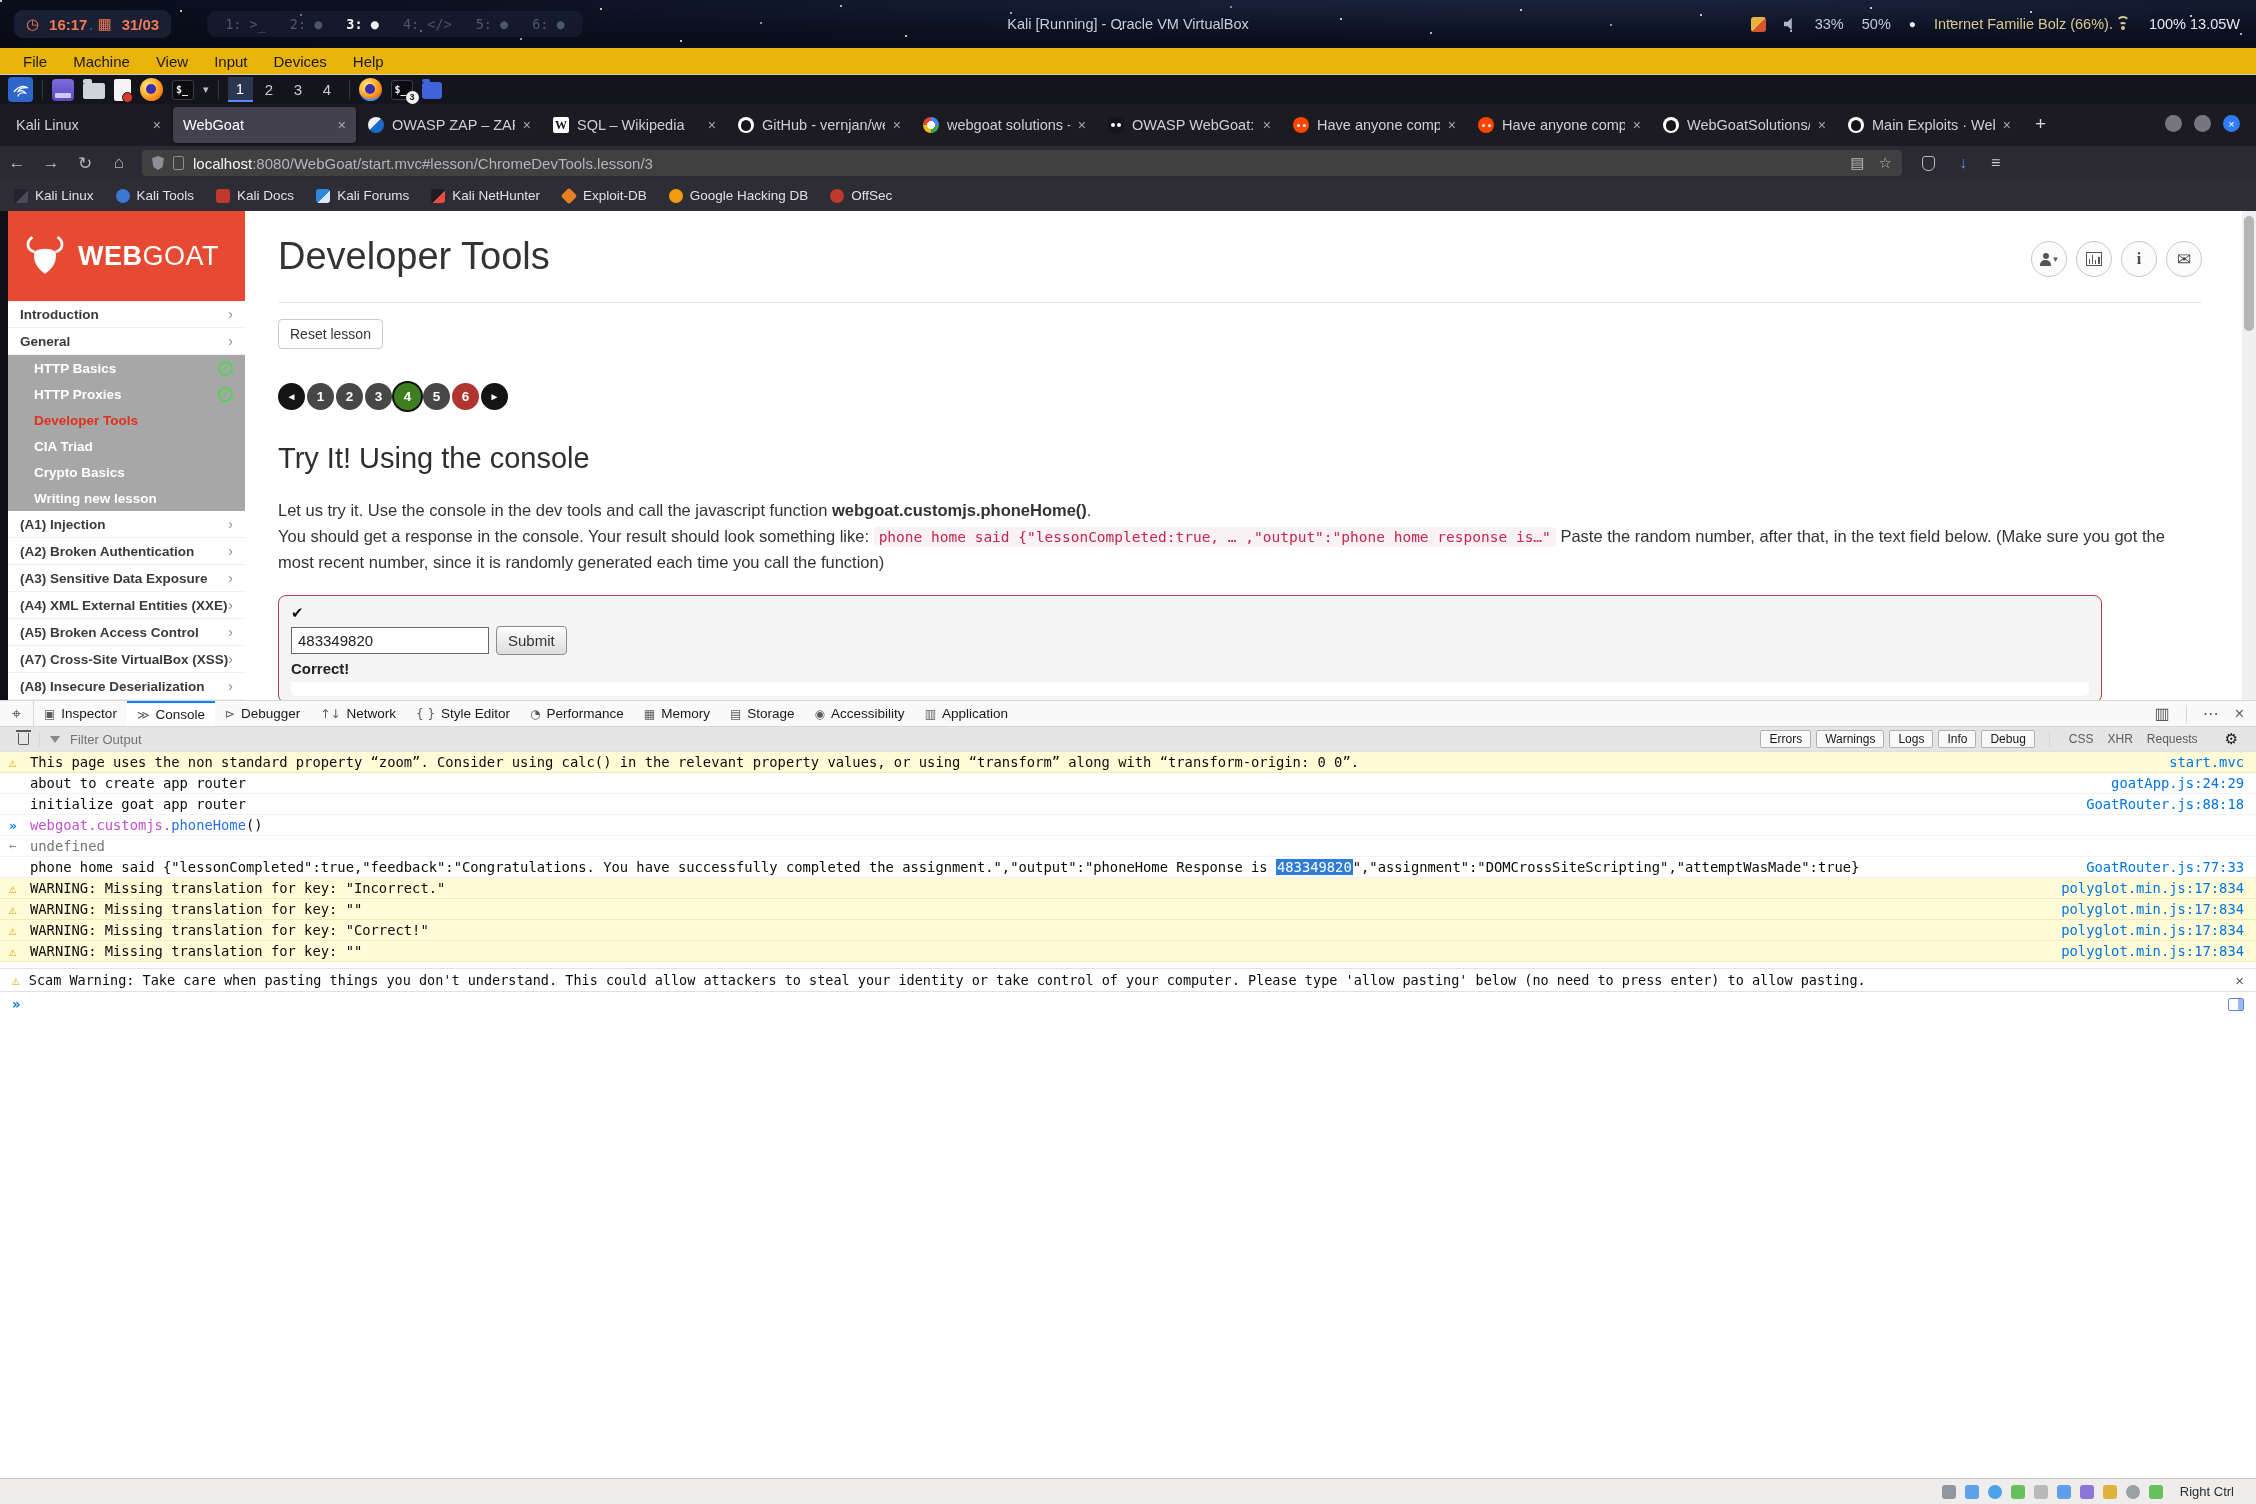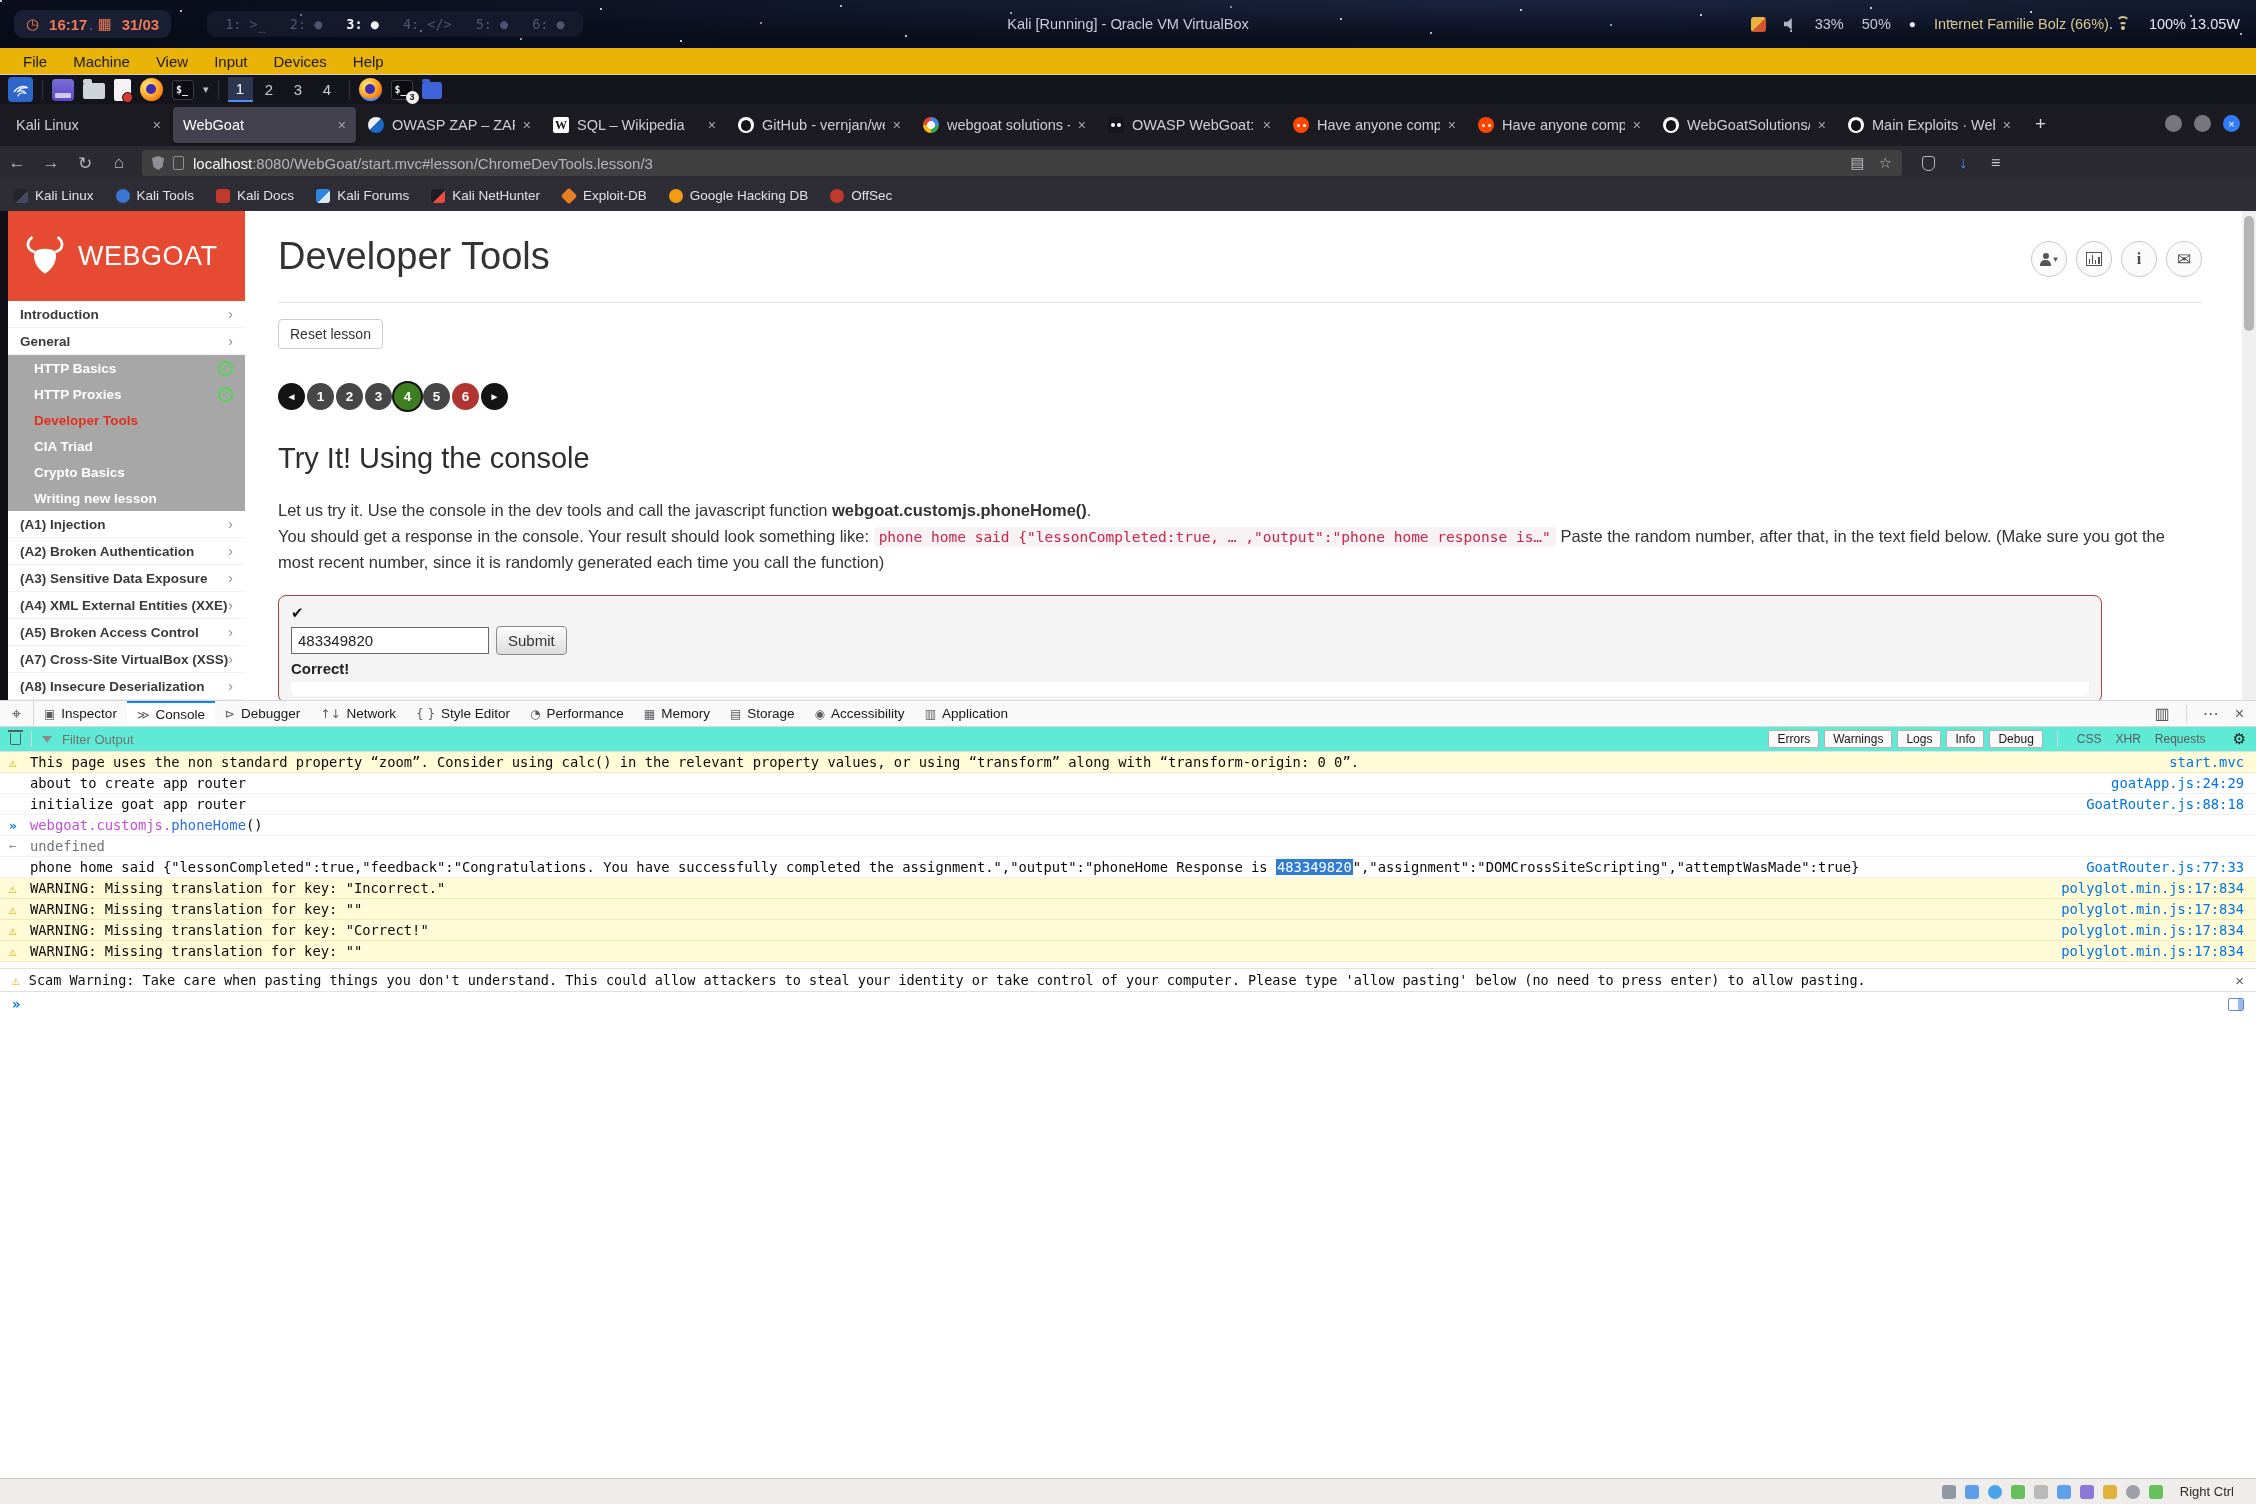--- a/index.html
+++ b/index.html
@@ -131,21 +131,21 @@
   .bmi.exploit-db-icon{background:#e67e22;transform:rotate(45deg) scale(.85);}
   .bmi.google-hacking-icon{background:#f39c12;border-radius:50%;}
   .bmi.offsec-icon{background:#c0392b;border-radius:50%;}
 
   
   .page{position:absolute;left:0;top:211px;width:2256px;height:489px;background:#fff;overflow:hidden;}
   .page-edge{position:absolute;left:0;top:0;width:8px;height:489px;background:#0f0f15;}
   .sidebar{position:absolute;left:8px;top:0;width:237px;height:489px;display:flex;flex-direction:column;background:#fff;}
   .sb-header{height:90px;background:#e64a33;display:flex;align-items:center;gap:10px;padding-left:14px;flex:none;}
   .sb-logo-text{color:#fff;font-size:27px;letter-spacing:.5px;}
-  .sb-logo-text b{font-weight:400;}
+  .sb-logo-text b{font-weight:700;}
   .sb-menu{flex:1;display:flex;flex-direction:column;}
   .side-row{flex:1;display:flex;align-items:center;padding:0 12px;font-size:13.5px;font-weight:700;}
   .side-row.top{background:#fff;color:#3a3a3a;border-bottom:1px solid #f1f1f1;}
   .side-row.sub{background:#a7a7a7;color:#fff;padding-left:26px;}
   .side-row.sub.active{color:#e0301e;}
   .chev{margin-left:auto;color:#8a8a8a;font-size:14px;font-weight:400;}
   .check{margin-left:auto;width:15px;height:15px;border:2px solid #52d351;border-radius:50%;color:#52d351;
          font-size:9px;display:flex;align-items:center;justify-content:center;font-weight:700;}
 
   .content{position:absolute;left:245px;top:0;width:1997px;height:489px;padding:24px 40px 0 33px;}
@@ -193,22 +193,22 @@
             font-family:"Liberation Sans",sans-serif;}
   .dt-toolbar{height:27px;background:#f9f9fa;border-top:1px solid #d7d7db;border-bottom:1px solid #d7d7db;
               display:flex;align-items:stretch;}
   .dt-pick{width:34px;display:flex;align-items:center;justify-content:center;color:#5a5a5e;font-size:16px;
            border-right:1px solid #d7d7db;}
   .dt-tab{display:flex;align-items:center;gap:6px;padding:0 10px;font-size:13.5px;color:#18181a;}
   .dt-tab .dt-ic{color:#5c5c60;font-size:12px;font-family:"DejaVu Sans",sans-serif;}
   .dt-tab.active{border-top:2px solid #0a84ff;background:#fff;padding-top:0;}
   .dt-right{margin-left:auto;display:flex;align-items:center;gap:16px;padding-right:12px;color:#5a5a5e;}
   .dt-right .sep{width:1px;height:18px;background:#d7d7db;}
-  .dt-filterbar{height:25px;background:#5eead4;border-bottom:1px solid #e0e0e2;display:flex;align-items:center;
-                padding:0 10px;gap:10px;}
+  .dt-filterbar{height:25px;background:#e5e5e5;border-bottom:1px solid #e0e0e2;display:flex;align-items:center;
+                padding:0 18px;gap:10px;}
   .trash-ic{width:11px;height:12px;border:1.5px solid #5a5a5e;border-top:none;border-radius:0 0 2px 2px;position:relative;}
   .trash-ic::before{content:"";position:absolute;top:-3px;left:-3px;right:-3px;height:1.5px;background:#5a5a5e;}
   .fb-sep{width:1px;height:16px;background:#d7d7db;}
   .funnel{width:0;height:0;border-left:5px solid transparent;border-right:5px solid transparent;border-top:7px solid #8a8a8e;}
   .filter-ph{font-size:13px;color:#737373;}
   .fb-right{margin-left:auto;display:flex;align-items:center;gap:14px;}
   .chip{border:1px solid #b1b1b3;border-radius:2px;background:#f9f9fa;font-size:12px;color:#18181a;
         padding:1px 8px;}
   .ftype{font-size:12px;color:#5c5c60;padding:0 5px;}
   .gear{color:#18181a;font-size:15px;margin-left:8px;}

